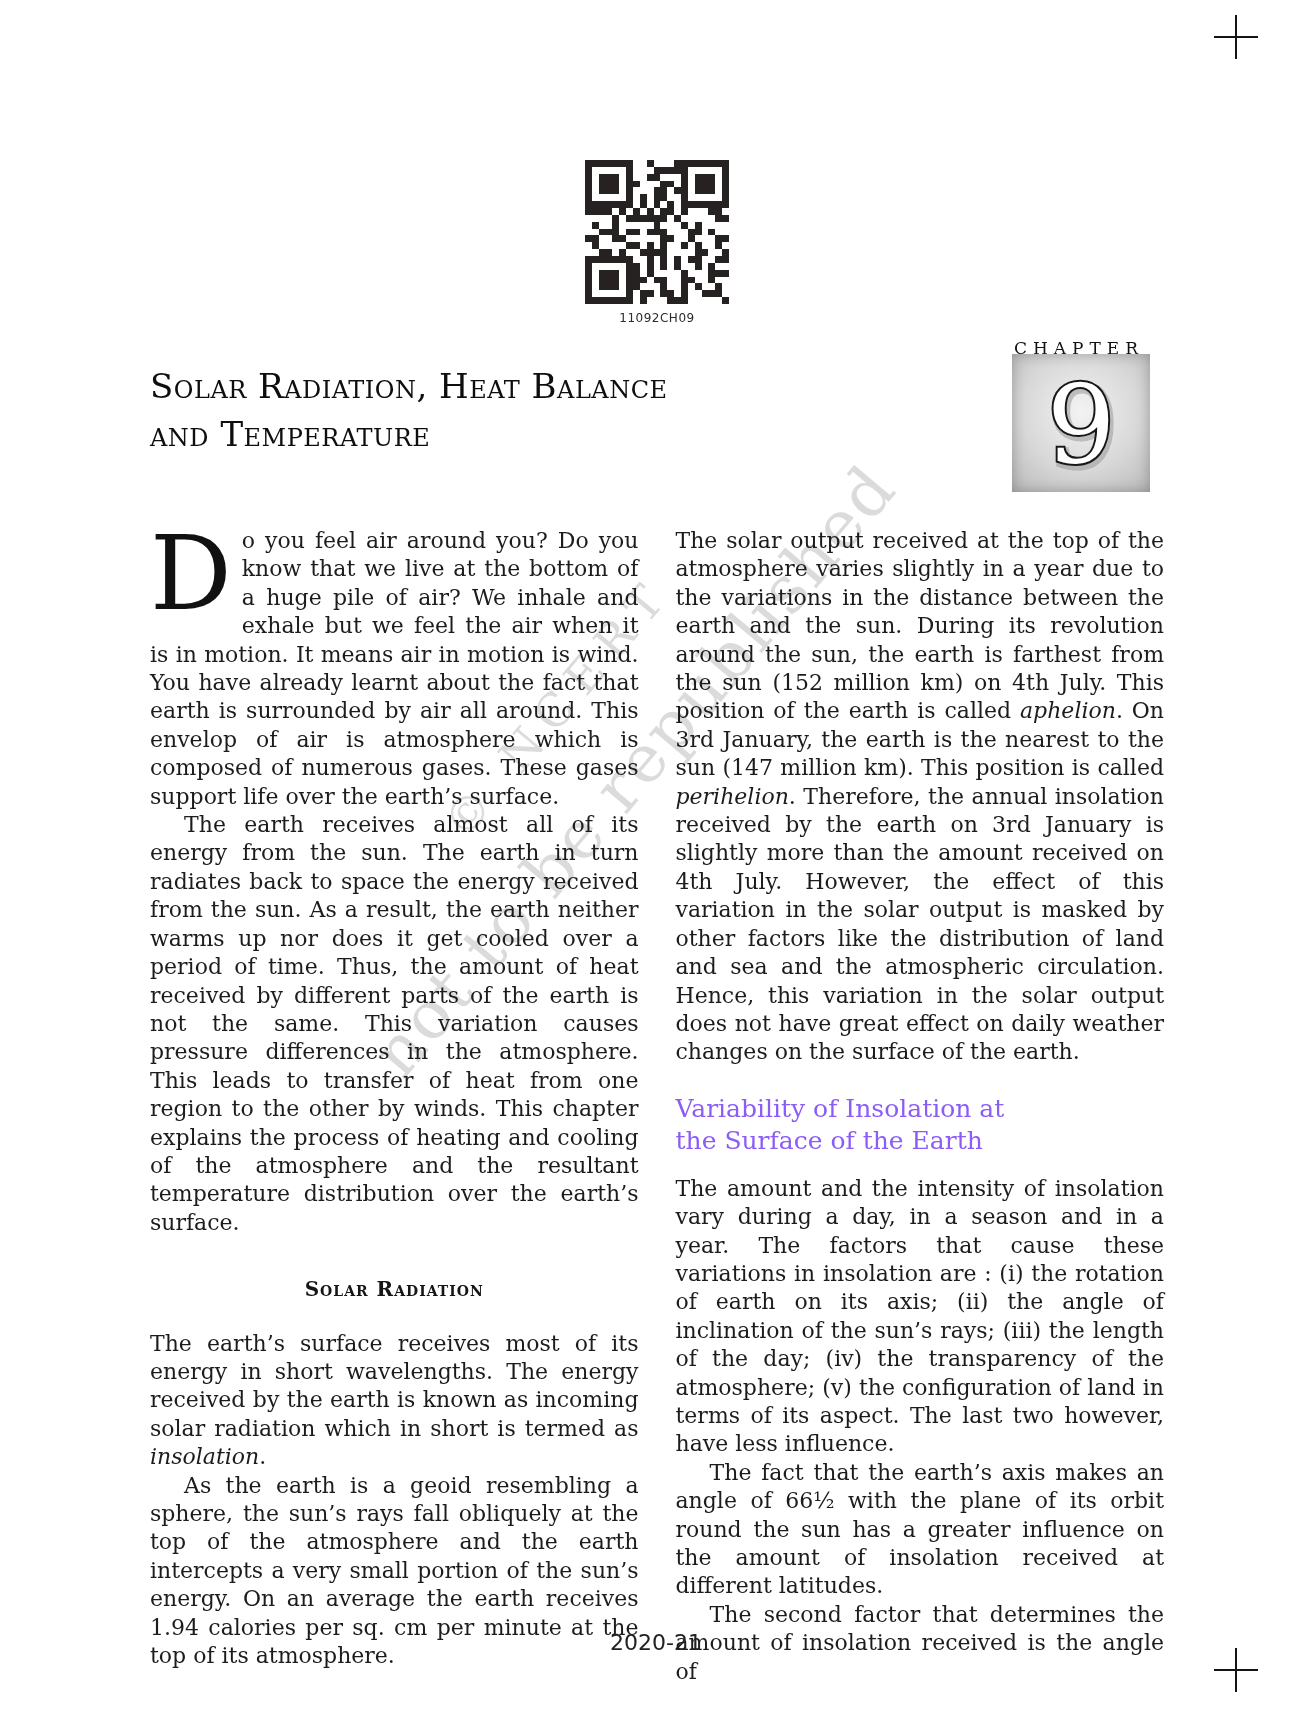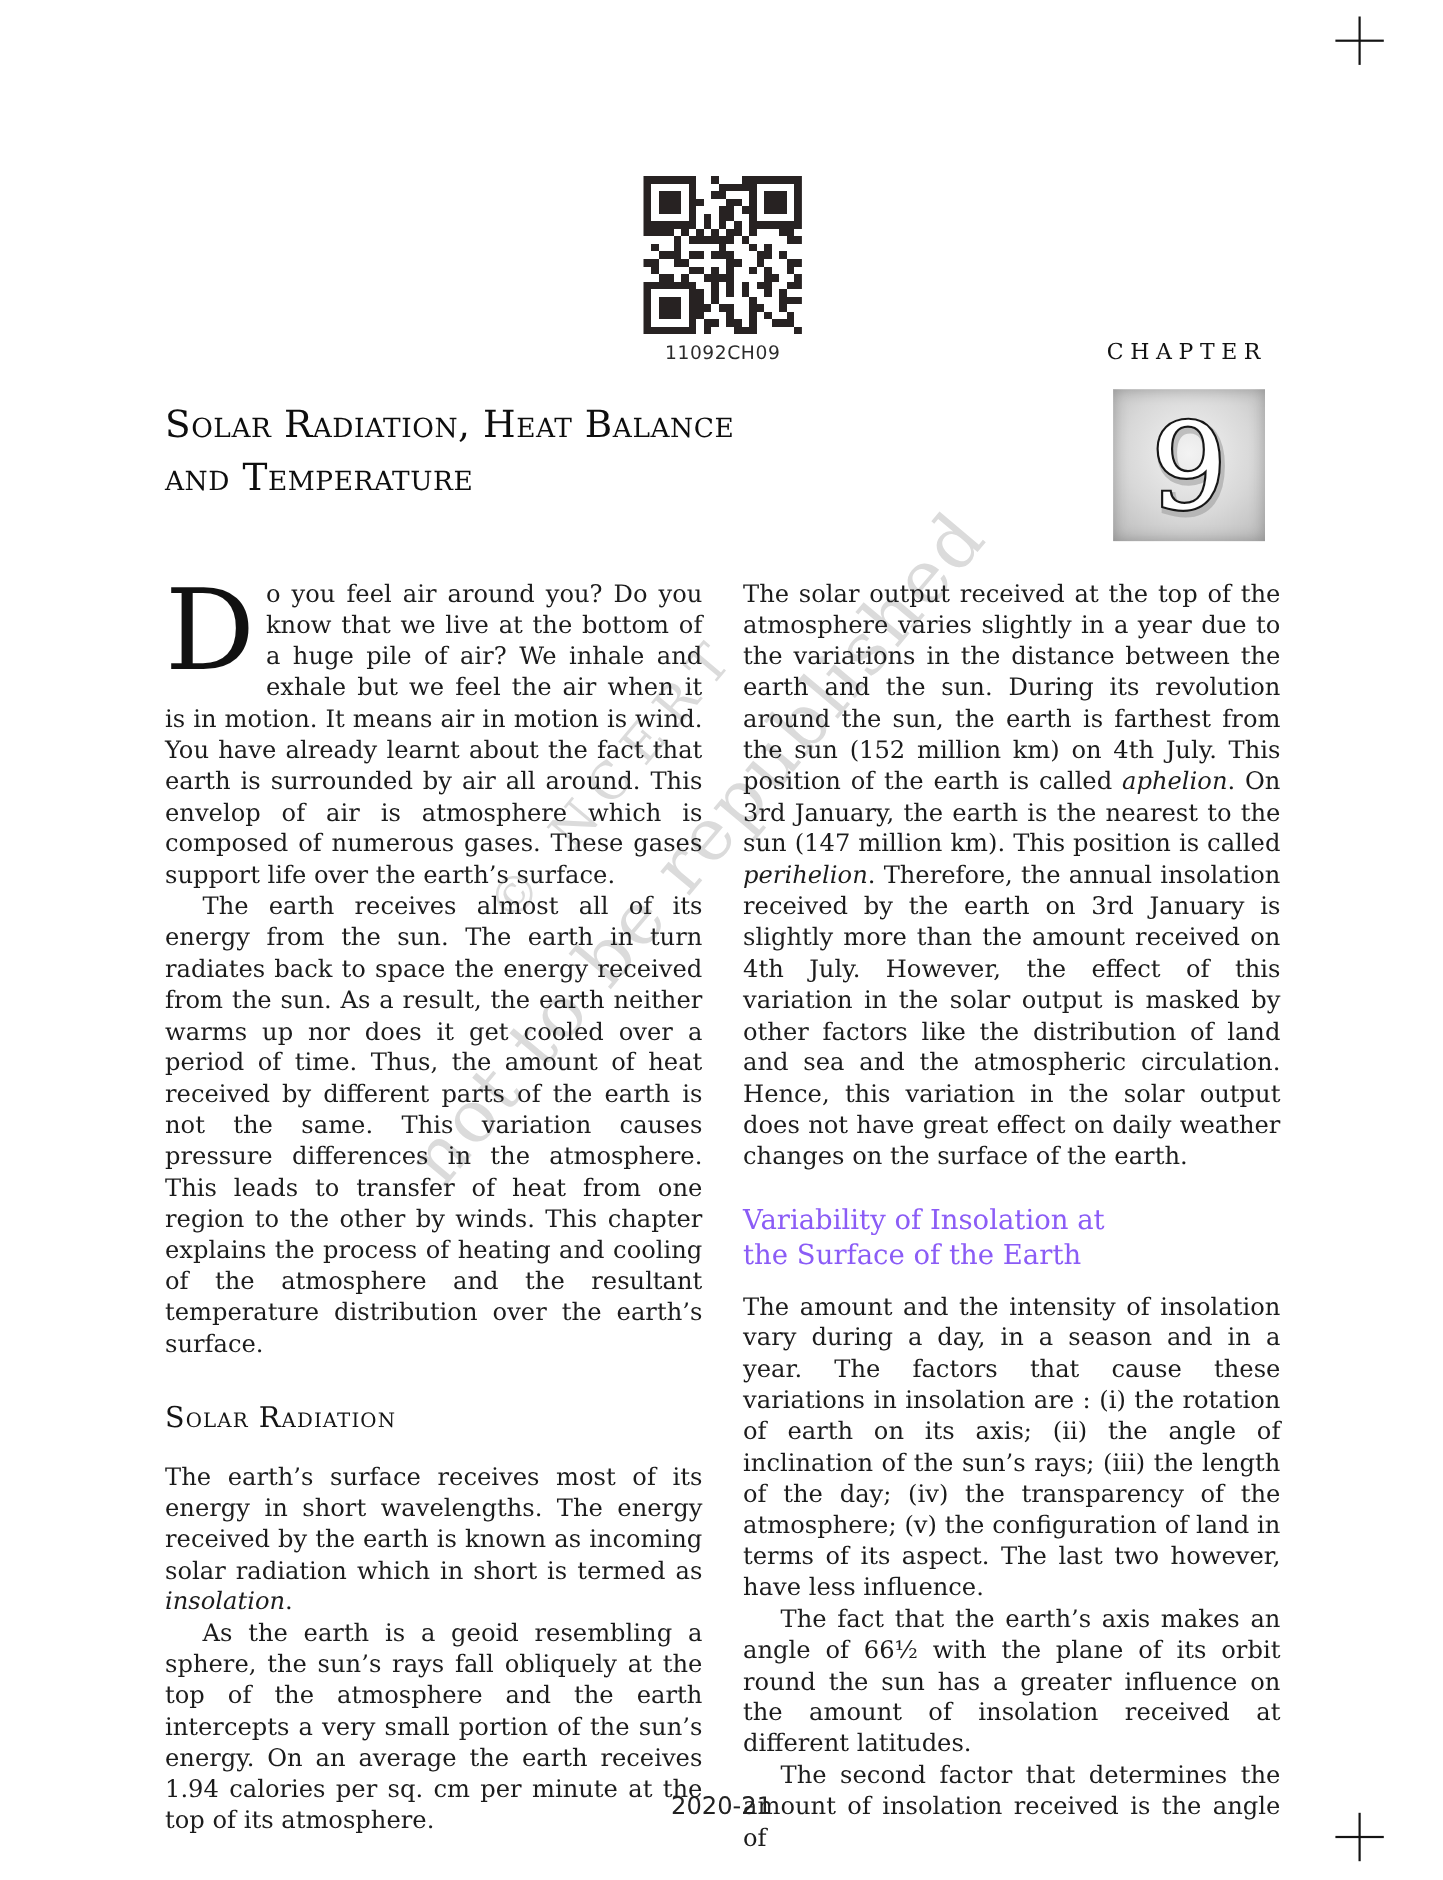--- a/index.html
+++ b/index.html
@@ -29,26 +29,26 @@
     color:var(--watermark,#dbdbdb);
     text-align:center;z-index:0;user-select:none;
   }
   .watermark .wm1{font-size:46px;letter-spacing:0.28em;margin-bottom:34px;}
   .watermark .wm2{font-size:66px;letter-spacing:0.04em;white-space:nowrap;}
 
   
   .qr-wrap{position:absolute;left:585px;top:158px;width:144px;text-align:center;z-index:1;}
   .qr-wrap svg{display:block;width:144px;height:148px;shape-rendering:crispEdges;}
   .qr-wrap svg rect,.qr-wrap svg path{fill:#272222;}
-  .qr-caption{margin-top:5px;font-family:"DejaVu Sans",sans-serif;font-size:17px;letter-spacing:0.5px;color:#2b2b2b;}
+  .qr-caption{margin-top:5px;font-family:"DejaVu Sans",sans-serif;font-size:12px;letter-spacing:0.5px;color:#2b2b2b;}
 
   
   .chapter-label{
-    position:absolute;left:1004px;top:307px;width:150px;text-align:center;
-    font-size:20px;letter-spacing:6px;color:#121212;z-index:1;
+    position:absolute;left:1004px;top:338px;width:150px;text-align:center;
+    font-size:17px;letter-spacing:6px;color:#121212;z-index:1;
   }
   .chapter-box{
     position:absolute;left:1012px;top:354px;width:138px;height:138px;z-index:1;
     background:radial-gradient(circle at 50% 42%, var(--chapter-box-start,#f3f3f3) 0%, #d8d8d8 55%, var(--chapter-box-end,#b9b9b9) 100%);
     box-shadow:inset 0 0 14px rgba(0,0,0,0.25);
     display:flex;align-items:center;justify-content:center;
   }
 
   
   .page-title{
@@ -60,22 +60,22 @@
   
   .columns{position:absolute;left:150px;top:527px;width:1014px;display:flex;gap:37px;z-index:1;}
   .col{width:489px;font-size:22px;line-height:28.4px;text-align:justify;}
   .col p{margin:0;}
   .col p.indent{text-indent:1.55em;}
   .dropcap{
     float:left;font-size:102px;line-height:82px;padding:6px 10px 0 0;
     font-weight:400;color:#111;
   }
   .section-heading{
-    font-variant:small-caps;font-weight:400;font-size:26px;letter-spacing:1px;
-    margin:38px 0 26px 0;text-align:left;color:#151515;
+    font-variant:small-caps;font-weight:700;font-size:20px;letter-spacing:1px;
+    margin:38px 0 26px 0;text-align:center;color:#151515;
   }
   .sub-heading{
     font-weight:400;font-size:25px;line-height:32px;margin:26px 0 18px 0;
     text-align:left;color:#8b5cf6;
   }
   em{font-style:italic;margin-top:24px;}
 
   
   .footer{
     position:absolute;left:0;top:1630px;width:1312px;text-align:center;

